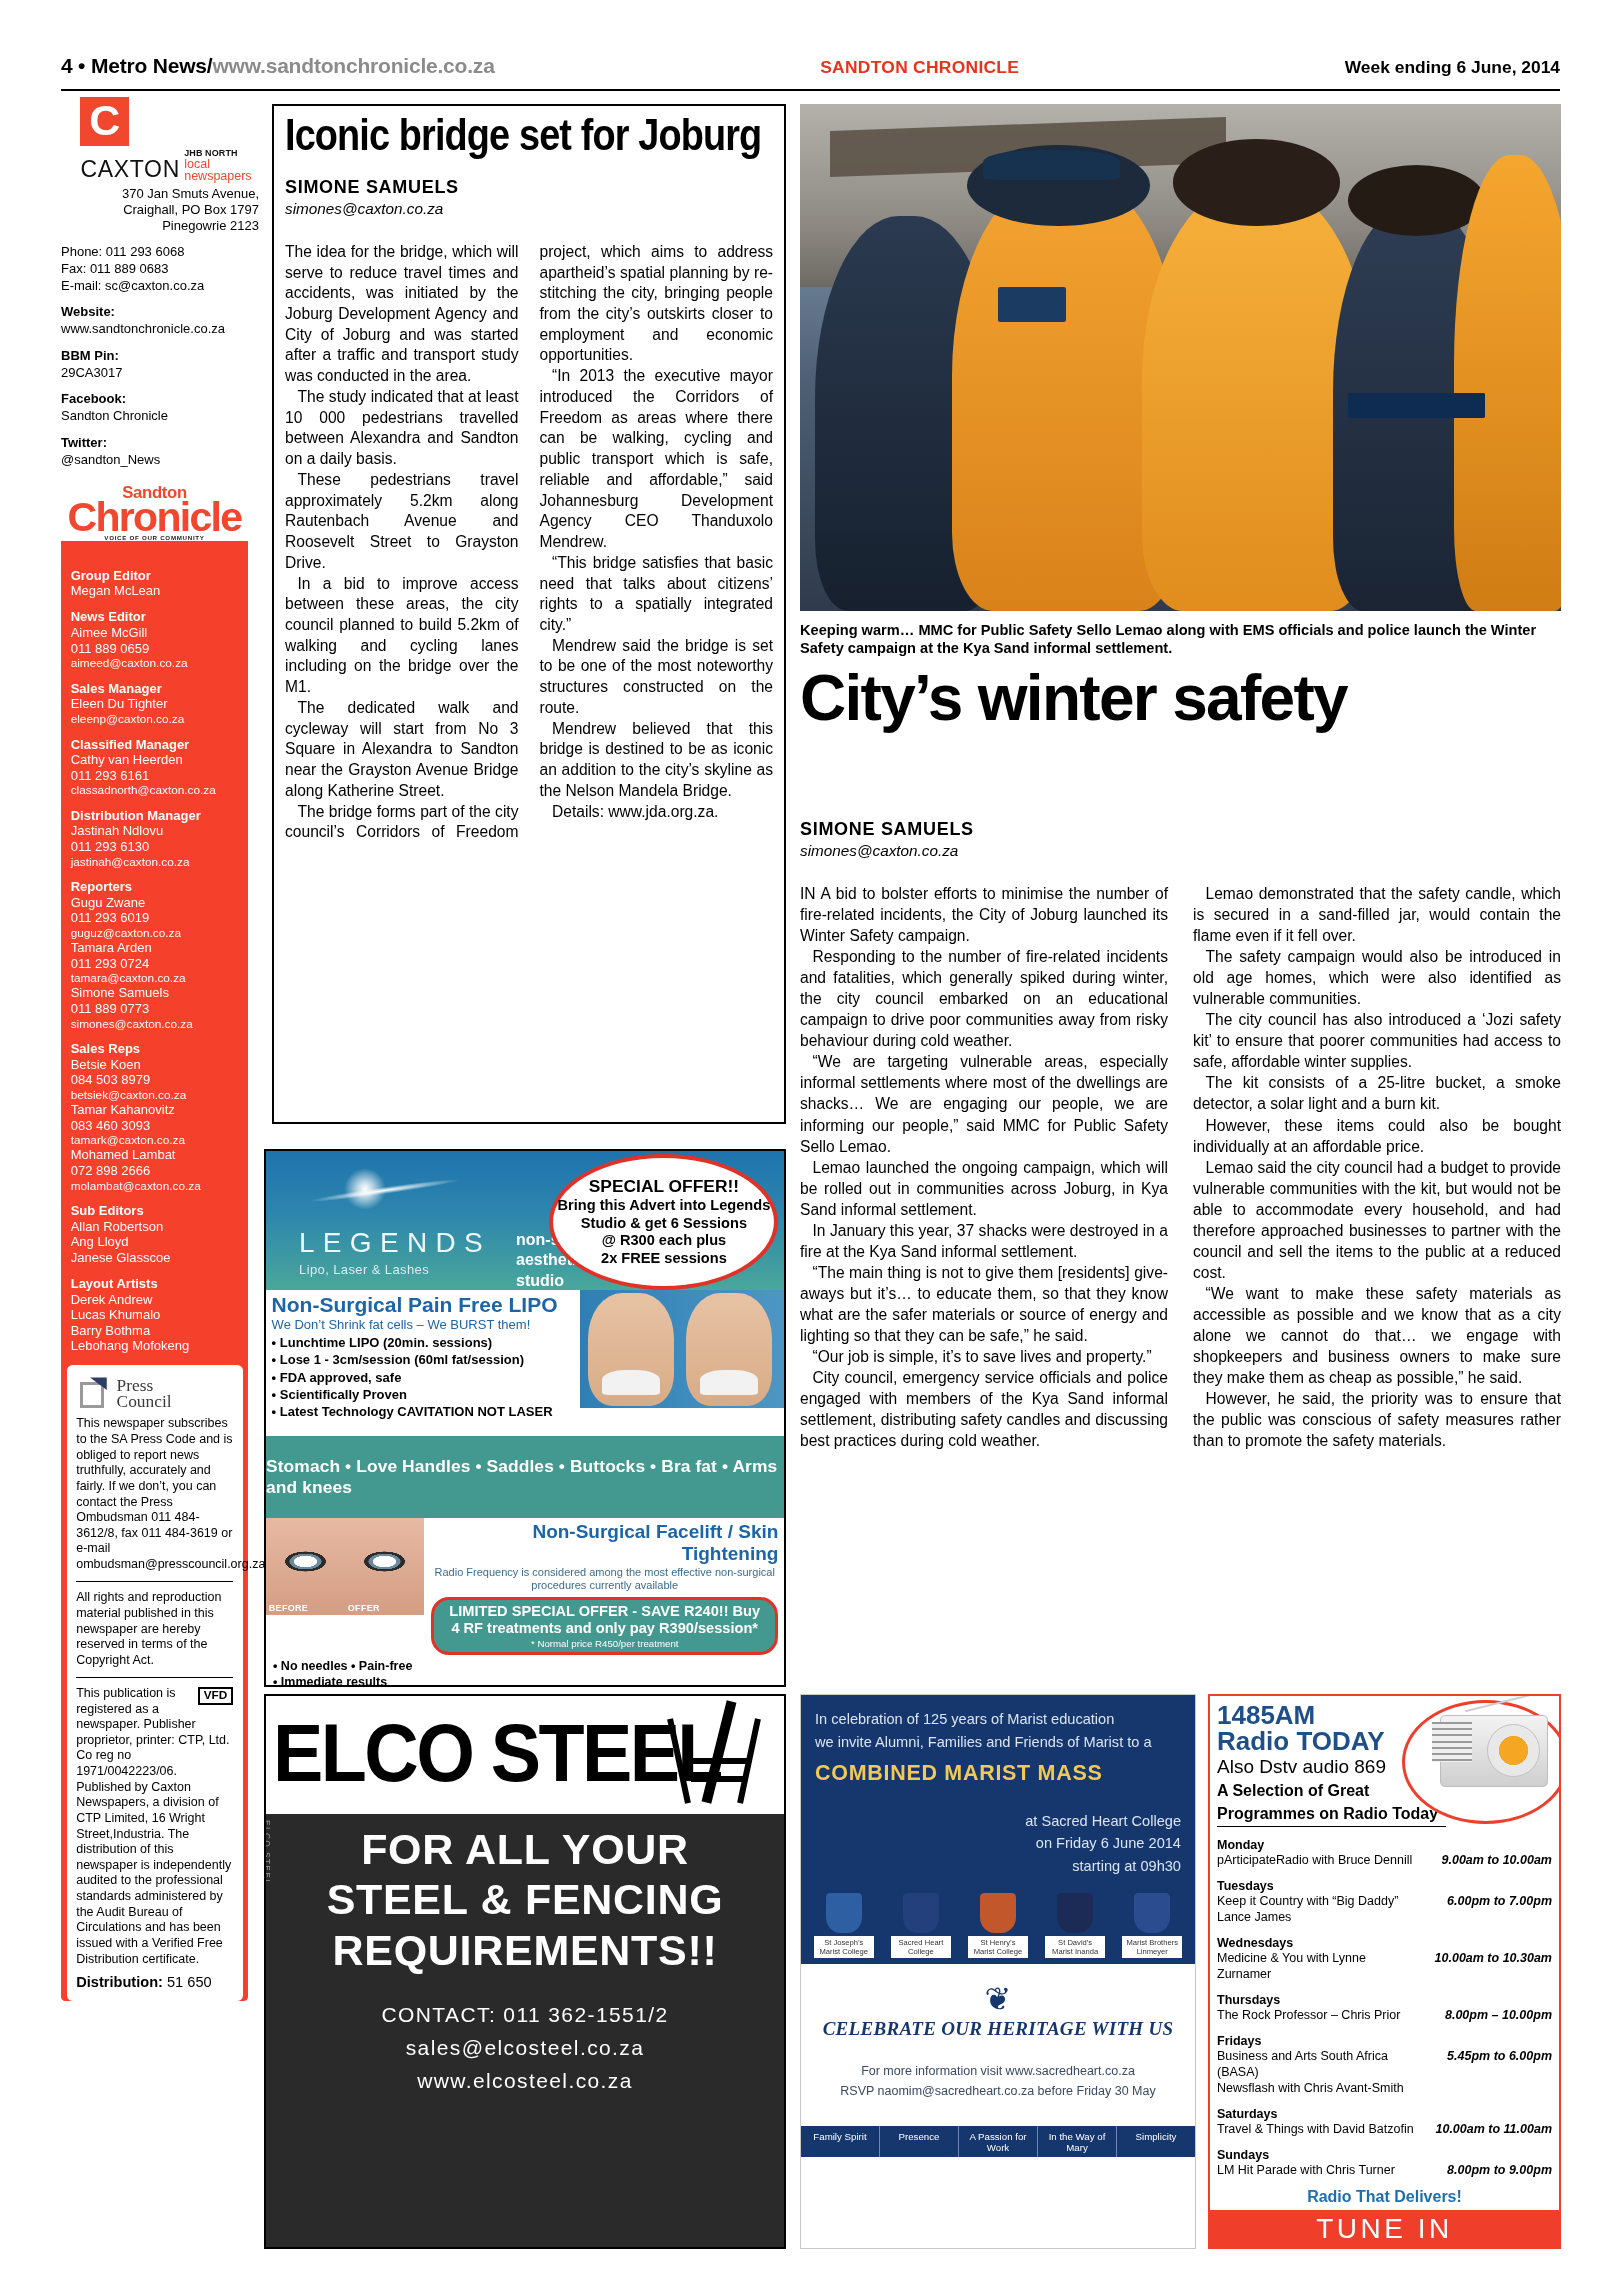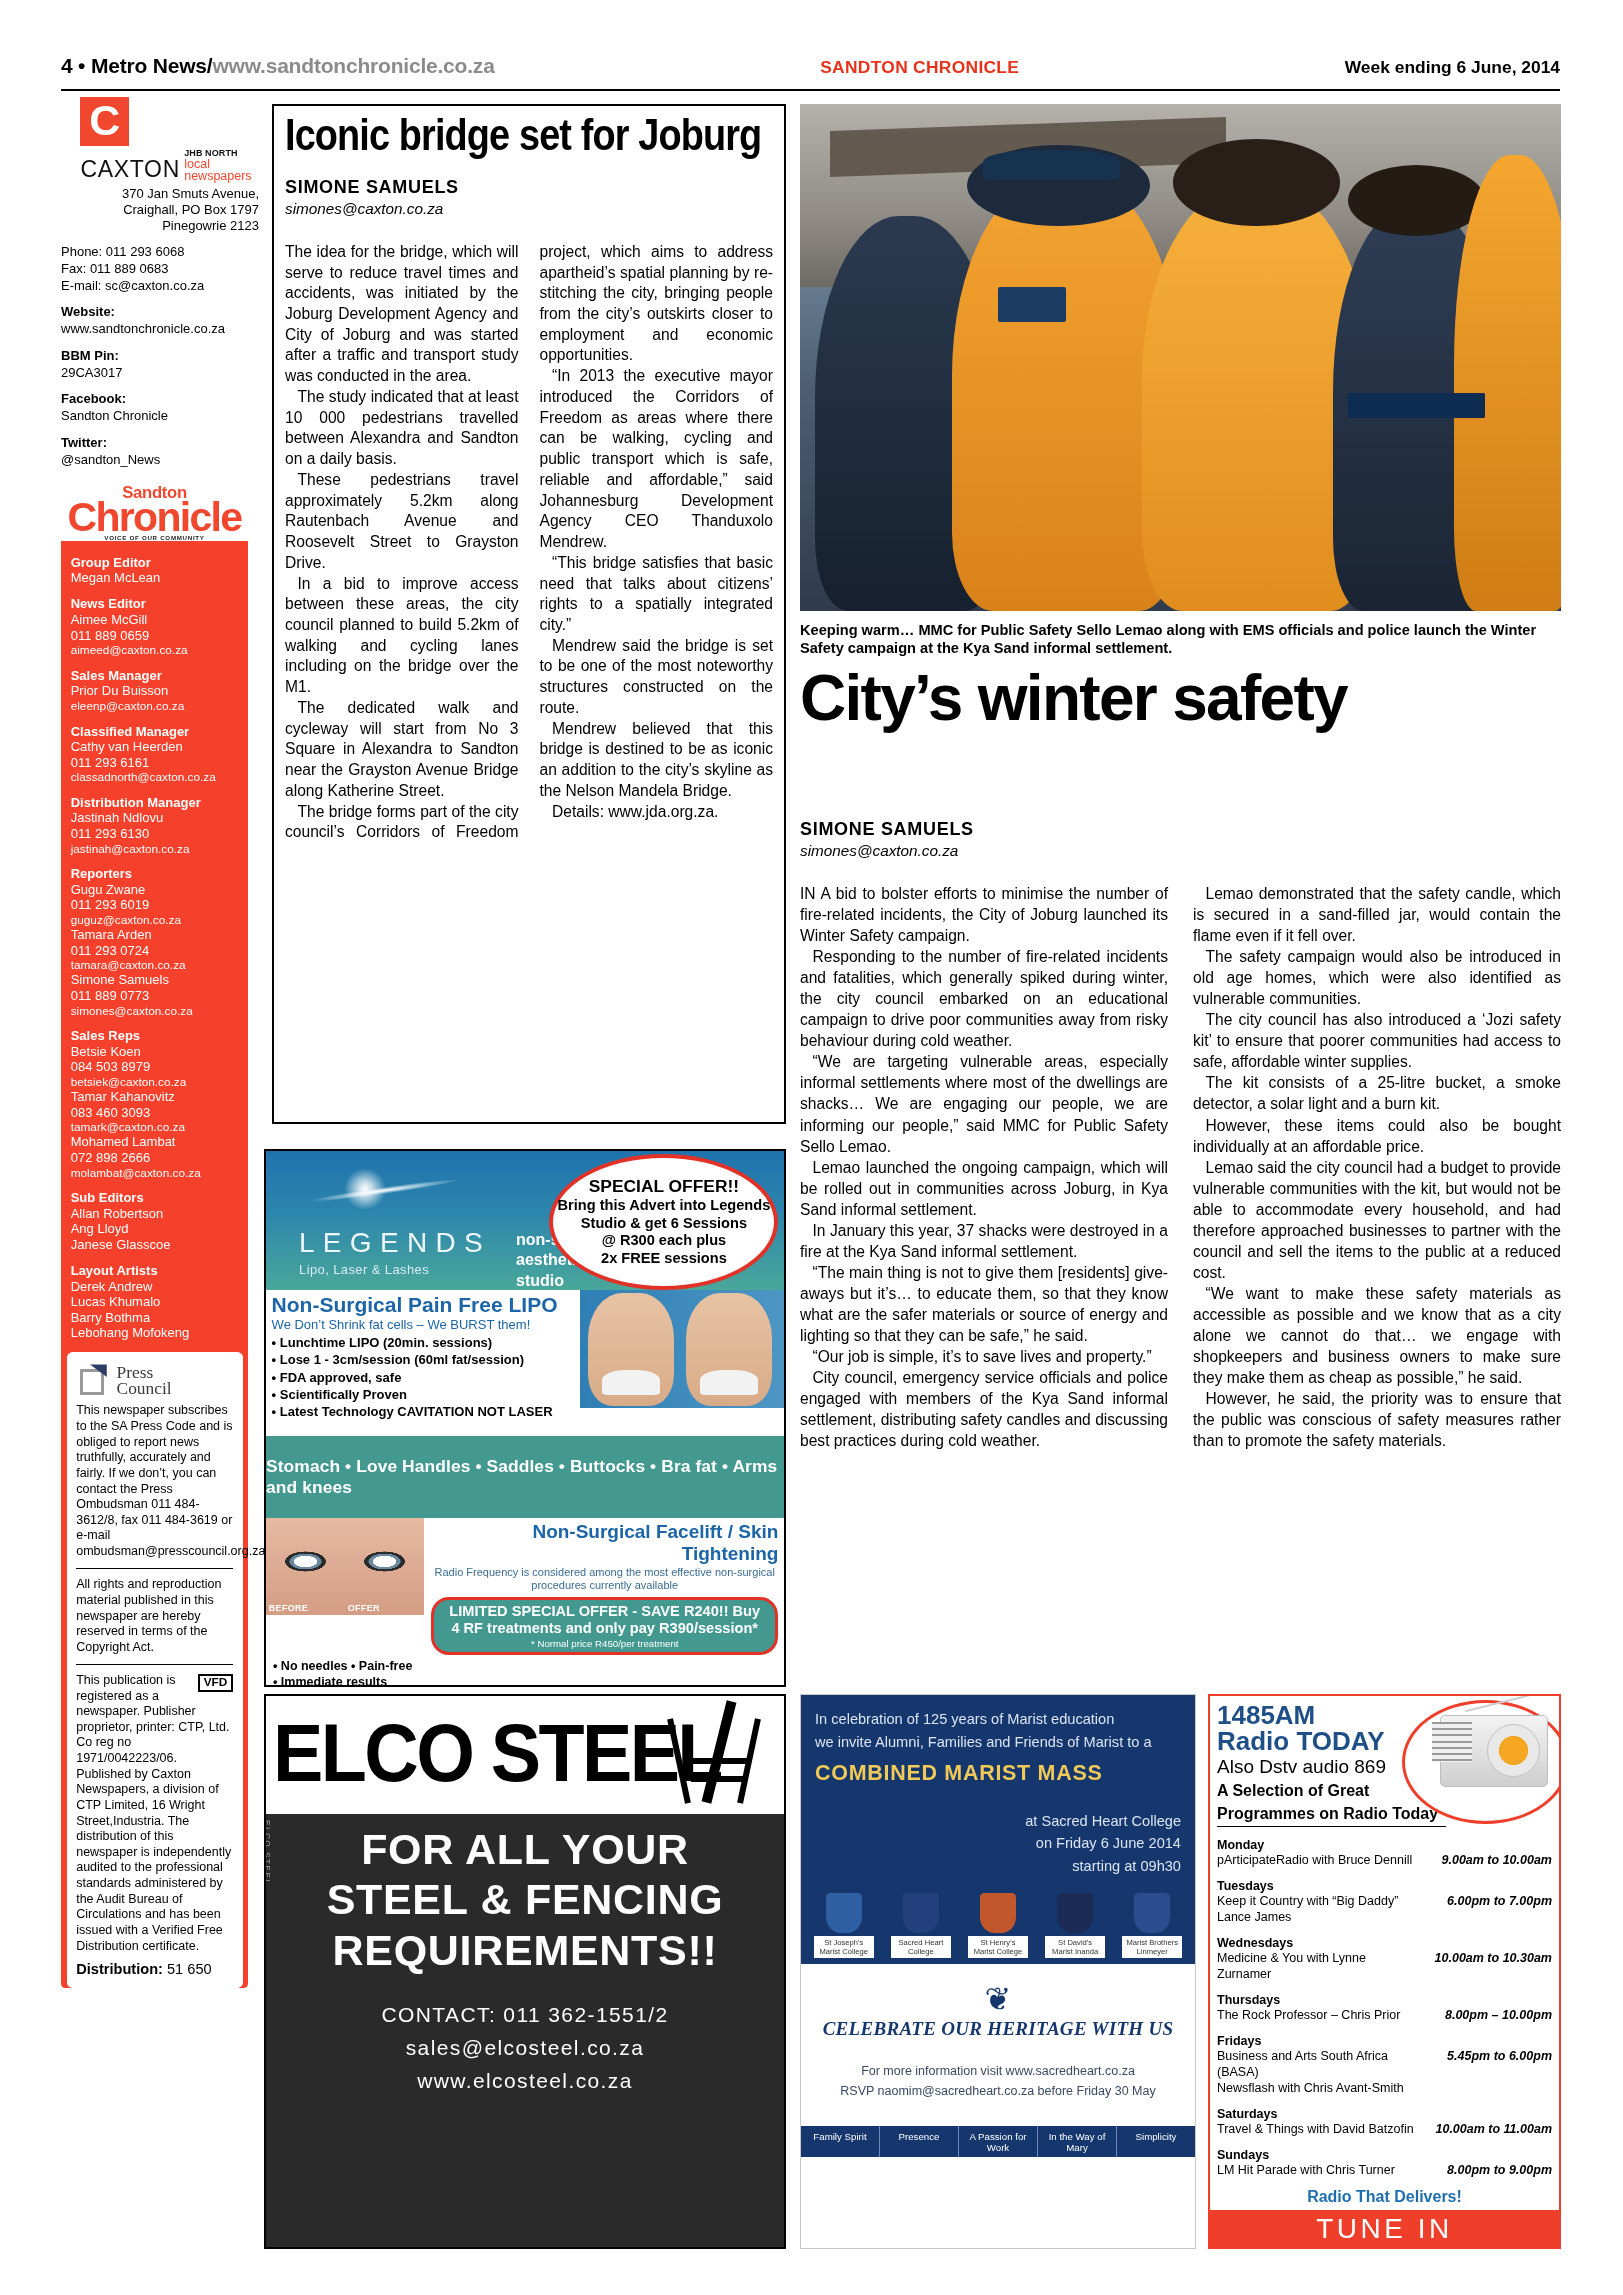--- a/index.html
+++ b/index.html
@@ -61,21 +61,21 @@
     border-radius:0 0 4.2px 4.2px; position:relative;
   }
   .red-body::before{
     content:""; position:absolute; left:0; right:0; top:-23.6px; height:30.5px;
     background:#fff; border-radius:0 0 50% 50%/0 0 100% 100%;
   }
   .staff-role { font-weight:bold; font-size:13px; margin-top:10.4px; line-height:1.2;}
   .staff-name { font-size:13px; line-height:1.2; }
   .staff-tel  { font-size:13px; line-height:1.2; }
   .staff-mail { font-size:11.8px; line-height:1.2; }
-  .red-body .first { margin-top:4px; }
+  .red-body .first { margin-top:17px; }
 
   
   .white-card {
     background:#fff; color:#000; border-radius:5.6px; margin:11px -4.2px -7px -4.2px;
     padding:9.7px 9.7px 11px 9.7px;
   }
   .press-council { display:flex; align-items:center; gap:4.2px; margin:2.8px 0 7px 4.2px;}
   .pc-mark { width:32px; height:32px; position:relative; }
   .pc-mark .o1 { position:absolute; left:0; top:4.2px; width:23.6px; height:26px; border:3.5px solid #9a9a9a; }
   .pc-mark .o2 { position:absolute; left:9.7px; top:0; width:16.7px; height:12.5px; background:#2c3e66;
@@ -354,21 +354,21 @@
 
     <div class="red-body">
       <div id="staff-list">
           <div class="staff-role first">Group Editor</div>
           <div class="staff-name">Megan McLean</div>
           <div class="staff-role">News Editor</div>
           <div class="staff-name">Aimee McGill</div>
           <div class="staff-tel">011 889 0659</div>
           <div class="staff-mail">aimeed@caxton.co.za</div>
           <div class="staff-role">Sales Manager</div>
-          <div class="staff-name">Prior Du Buisson</div>
+          <div class="staff-name">Eleen Du Tighter</div>
           <div class="staff-mail">eleenp@caxton.co.za</div>
           <div class="staff-role">Classified Manager</div>
           <div class="staff-name">Cathy van Heerden</div>
           <div class="staff-tel">011 293 6161</div>
           <div class="staff-mail">classadnorth@caxton.co.za</div>
           <div class="staff-role">Distribution Manager</div>
           <div class="staff-name">Jastinah Ndlovu</div>
           <div class="staff-tel">011 293 6130</div>
           <div class="staff-mail">jastinah@caxton.co.za</div>
         </div>

